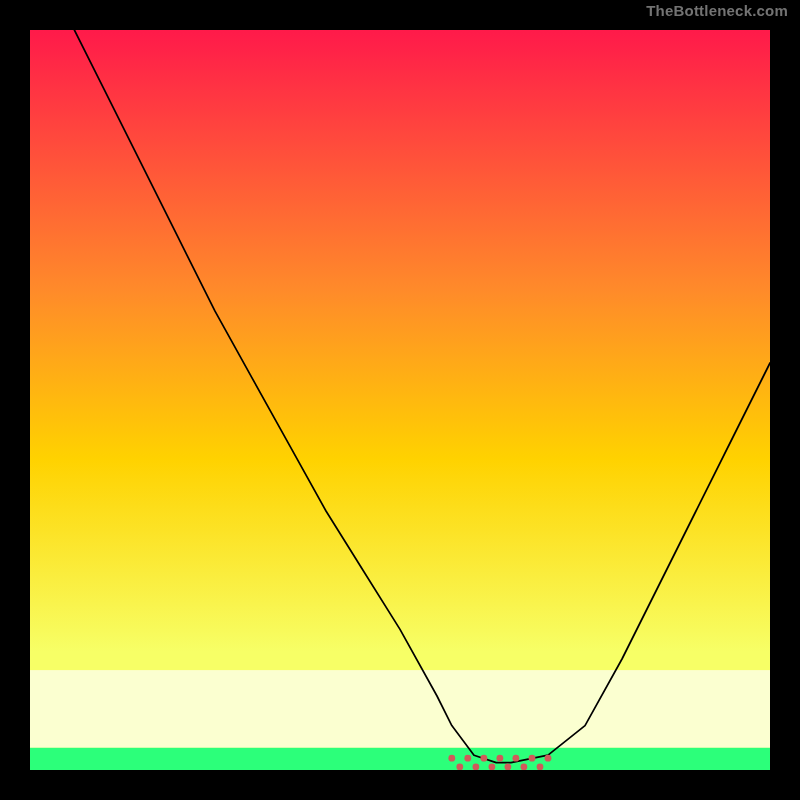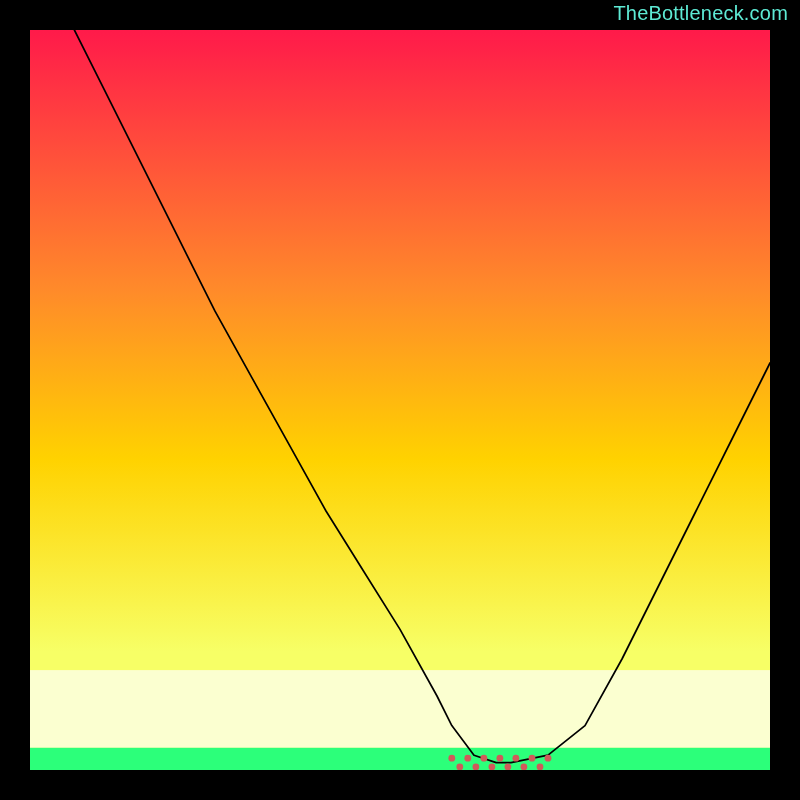--- a/index.html
+++ b/index.html
@@ -14,23 +14,23 @@
     position: relative;
     width: 800px;
     height: 800px;
     background: #000;
     overflow: hidden;
   }
   .watermark {
     position: absolute;
     top: 2px;
     right: 12px;
-    font-size: 20px;
-    font-weight: 400;
-    color: #5eead4;
+    font-size: 15px;
+    font-weight: 700;
+    color: #737373;
     letter-spacing: 0.2px;
     z-index: 5;
   }
   .plot-wrap {
     position: absolute;
     left: 30px;
     top: 30px;
     width: 740px;
     height: 740px;
   }

